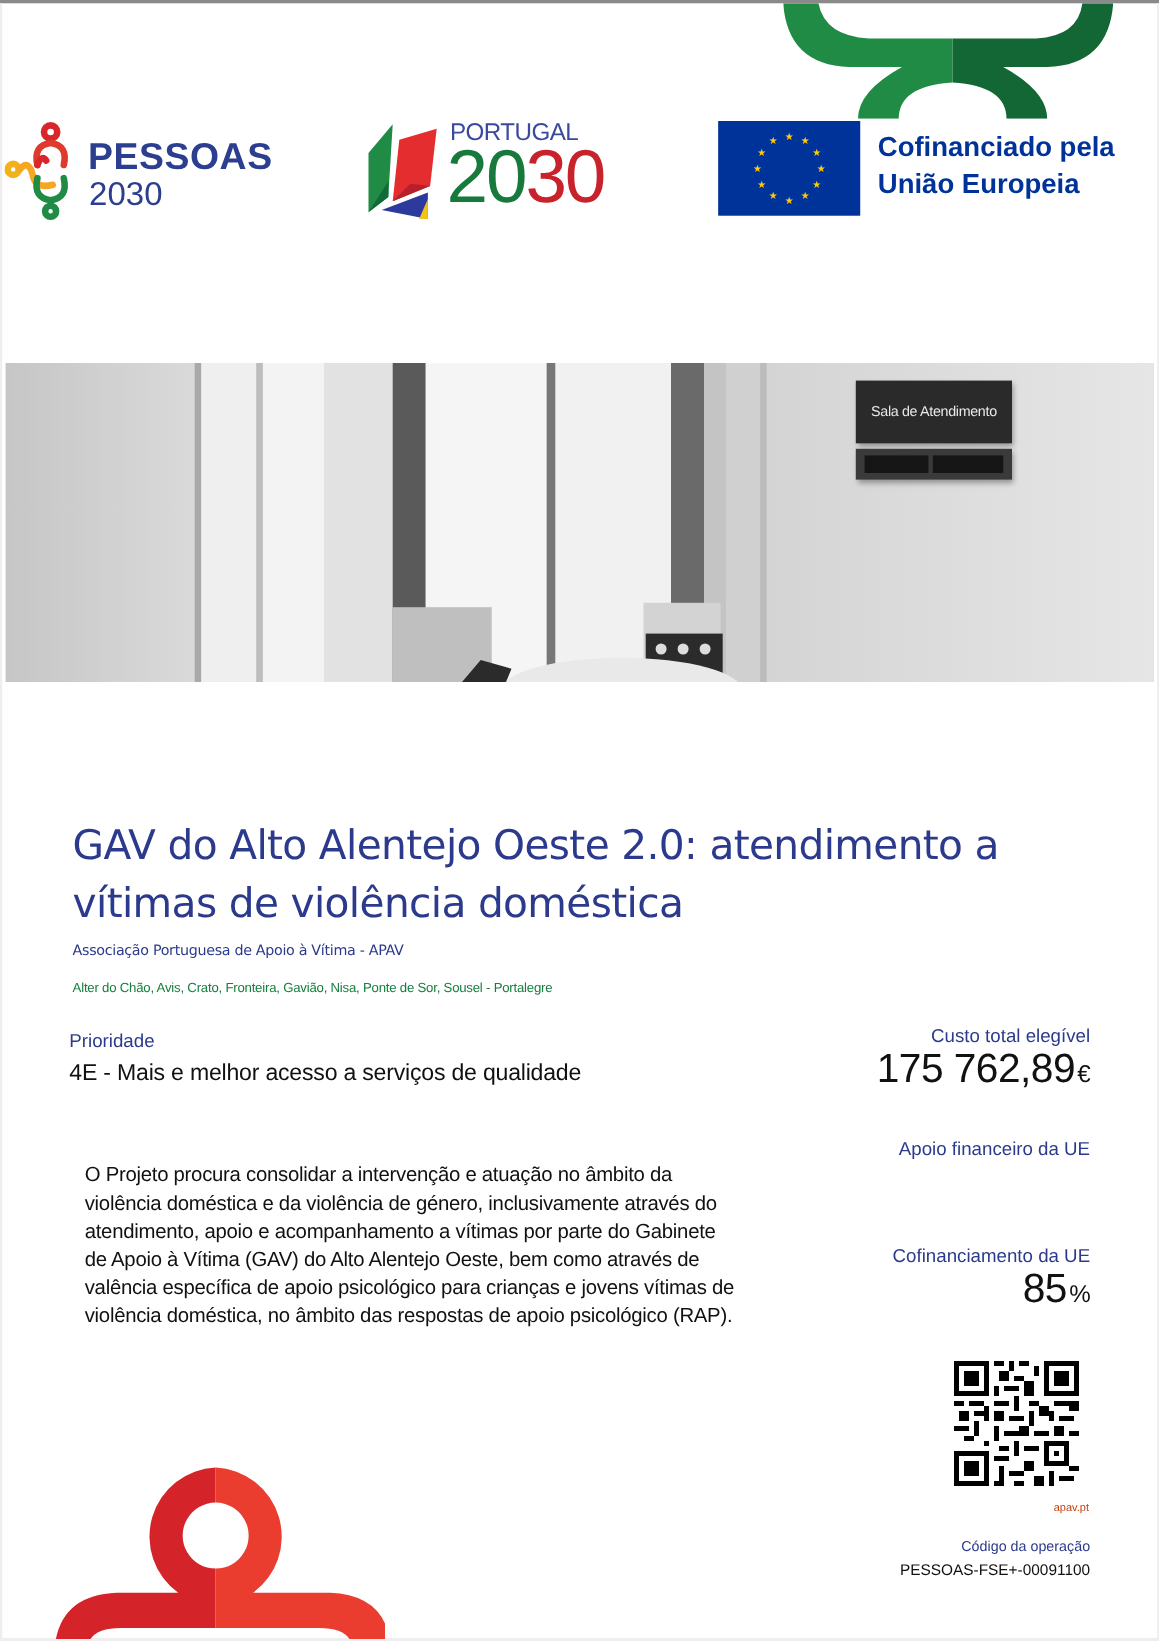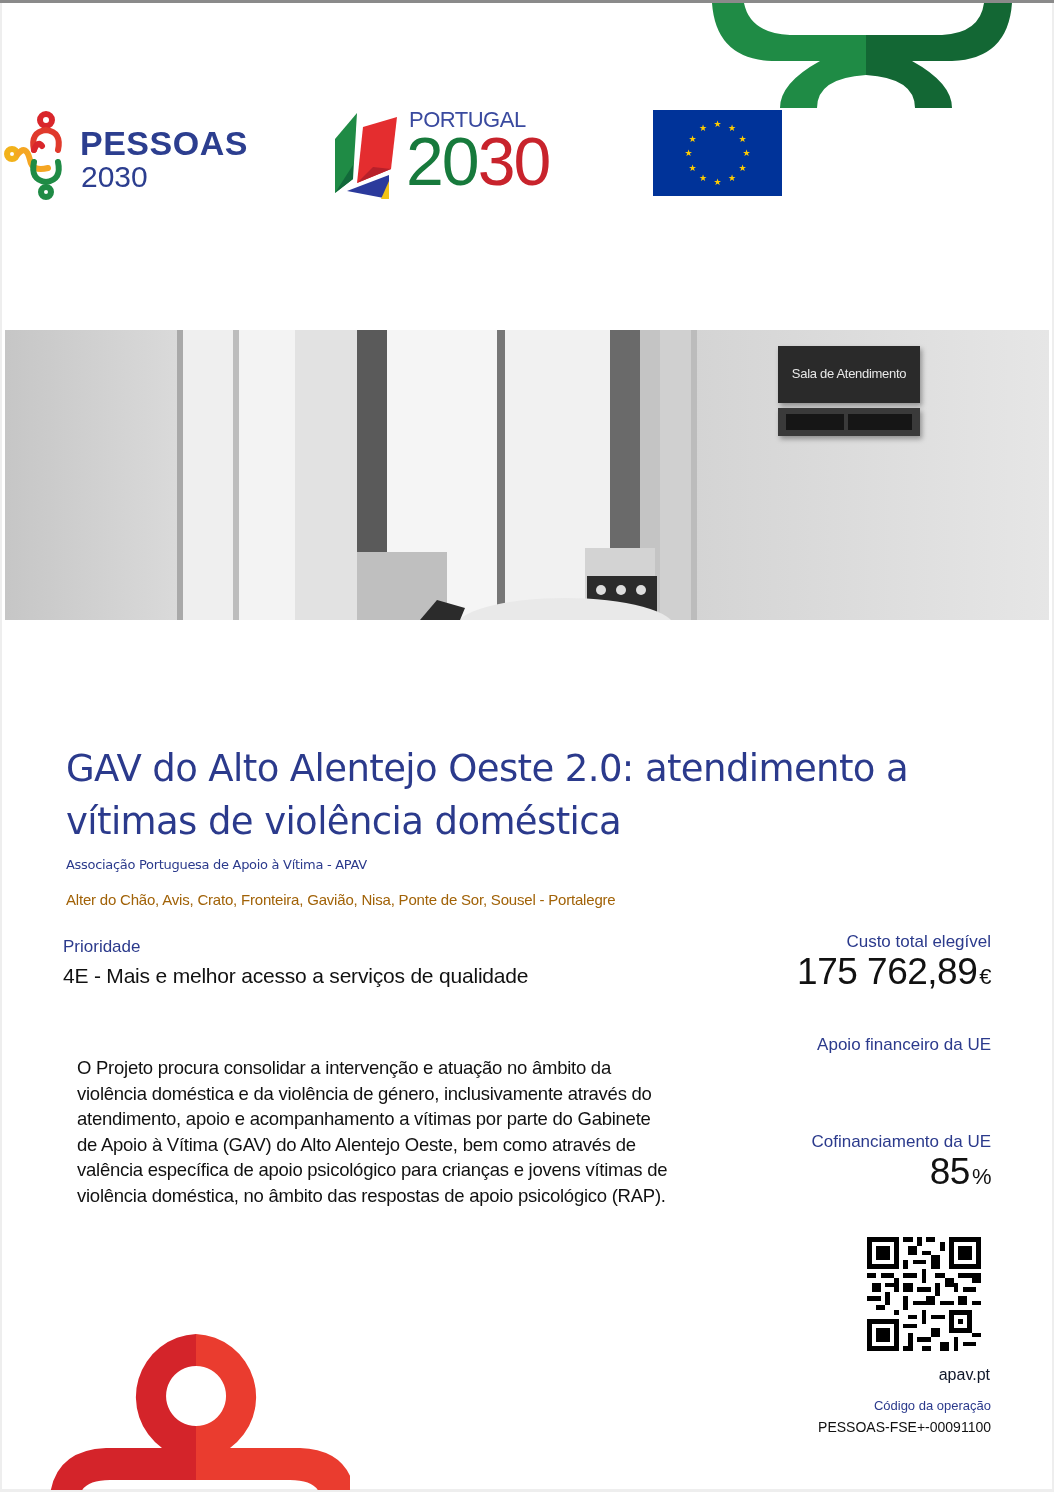--- a/index.html
+++ b/index.html
@@ -39,38 +39,38 @@
   .photo { position: absolute; left: 5px; top: 330px; width: 1044px; height: 290px; overflow: hidden; background: #d6d6d6; }
   .sign { position: absolute; left: 773px; top: 16px; width: 142px; height: 70px; }
   .sign .plate { position: absolute; left: 0; top: 0; width: 142px; height: 57px; background: #2a2a2a; box-shadow: 2px 3px 5px rgba(0,0,0,0.35); }
   .sign .plate span { position: absolute; left: 0; right: 0; top: 20px; text-align: center; color: #e8e8e8; font-family: "Liberation Sans", sans-serif; font-size: 13px; letter-spacing: -0.3px; }
   .sign .slot { position: absolute; left: 0; top: 62px; width: 142px; height: 28px; background: #3a3a3a; box-shadow: 2px 3px 5px rgba(0,0,0,0.35); }
   .sign .slot i { position: absolute; top: 6px; height: 16px; background: #161616; }
 
   
   .title { position: absolute; left: 66px; top: 742px; width: 940px; margin: 0; font-family: "DejaVu Sans", sans-serif; font-weight: 400; font-size: 37px; line-height: 53px; color: #2b3a8c; letter-spacing: -0.6px; }
   .org { position: absolute; left: 66px; top: 857px; font-family: "DejaVu Sans", sans-serif; font-size: 13px; color: #2b3a8c; letter-spacing: -0.3px; }
-  .locations { position: absolute; left: 66px; top: 891px; font-family: "Liberation Sans", sans-serif; font-size: 15px; color: #a16207; letter-spacing: -0.2px; }
+  .locations { position: absolute; left: 66px; top: 891px; font-family: "Liberation Sans", sans-serif; font-size: 12px; color: #15803d; letter-spacing: -0.2px; }
 
   .prio-label { position: absolute; left: 63px; top: 937px; font-family: "Liberation Sans", sans-serif; font-size: 17px; color: #2b3a8c; }
   .prio-value { position: absolute; left: 63px; top: 964px; font-family: "Liberation Sans", sans-serif; font-size: 21px; color: #111; letter-spacing: -0.2px; }
 
   .desc { position: absolute; left: 63px; top: 1041px; width: 620px; font-family: "Liberation Sans", sans-serif; font-size: 18.5px; line-height: 25.6px; color: #111; letter-spacing: -0.25px; }
   .desc p { margin: 14px; }
 
   .fin { position: absolute; right: 63px; text-align: right; }
   .fin .lbl { font-family: "Liberation Sans", sans-serif; font-size: 17px; color: #2b3a8c; }
   .fin .val { font-family: "Liberation Sans", sans-serif; font-size: 37px; color: #111; letter-spacing: -0.5px; line-height: 1.1; }
   .fin .val .unit { font-size: 22px; margin-left: 2px; }
   .fin1 { top: 932px; }
   .fin2 { top: 1035px; text-align: center; }
   .fin3 { top: 1132px; }
 
   .qr { position: absolute; left: 867px; top: 1237px; width: 114px; height: 114px; }
-  .site { position: absolute; right: 64px; top: 1366px; font-family: "Liberation Sans", sans-serif; font-size: 16px; color: #0f172a; }
+  .site { position: absolute; right: 64px; top: 1366px; font-family: "Liberation Sans", sans-serif; font-size: 10px; color: #c2410c; }
   .op-label { position: absolute; right: 63px; top: 1398px; font-family: "Liberation Sans", sans-serif; font-size: 13px; color: #2b3a8c; }
   .op-code { position: absolute; right: 63px; top: 1419px; font-family: "Liberation Sans", sans-serif; font-size: 14px; color: #111; }
 </style>
 </head>
 <body>
 
 <div class="topbar"></div>
 <div class="leftedge"></div>
 <div class="rightedge"></div>
 <div class="bottomedge"></div>
@@ -149,20 +149,24 @@
       <text x="89.5" y="60.5">★</text>
       <text x="79" y="71">★</text>
       <text x="64.5" y="75">★</text>
       <text x="50" y="71">★</text>
       <text x="39.5" y="60.5">★</text>
       <text x="35.5" y="46">★</text>
       <text x="39.5" y="31.5">★</text>
       <text x="50" y="21">★</text>
     </g>
   </svg>
+  <div class="eu-text">
+    <div>Cofinanciado pela</div>
+    <div>União Europeia</div>
+  </div>
 </div>
 
 <div class="photo">
   <svg width="1044" height="290" viewBox="0 0 1044 290" style="position:absolute;left:0;top:0">
     <defs>
       <linearGradient id="wallL" x1="0" x2="1">
         <stop offset="0" stop-color="#c6c6c6"></stop>
           <stop offset="1" stop-color="#dadada"></stop>
       </linearGradient>
       <linearGradient id="wallR" x1="0" x2="1">

